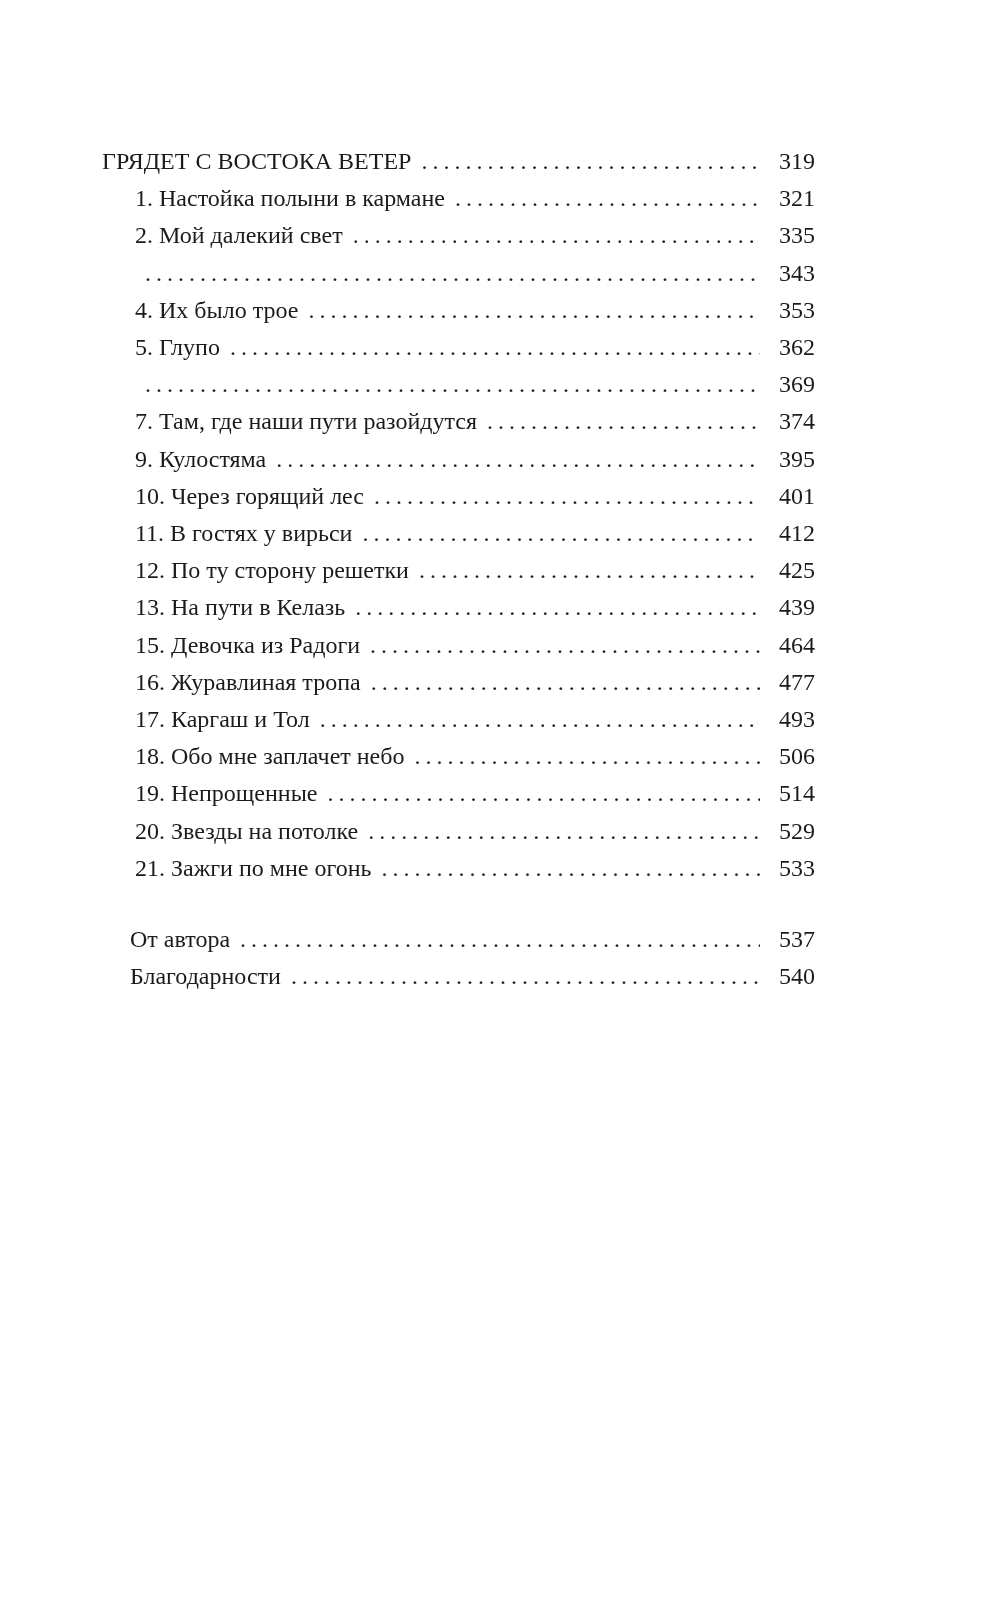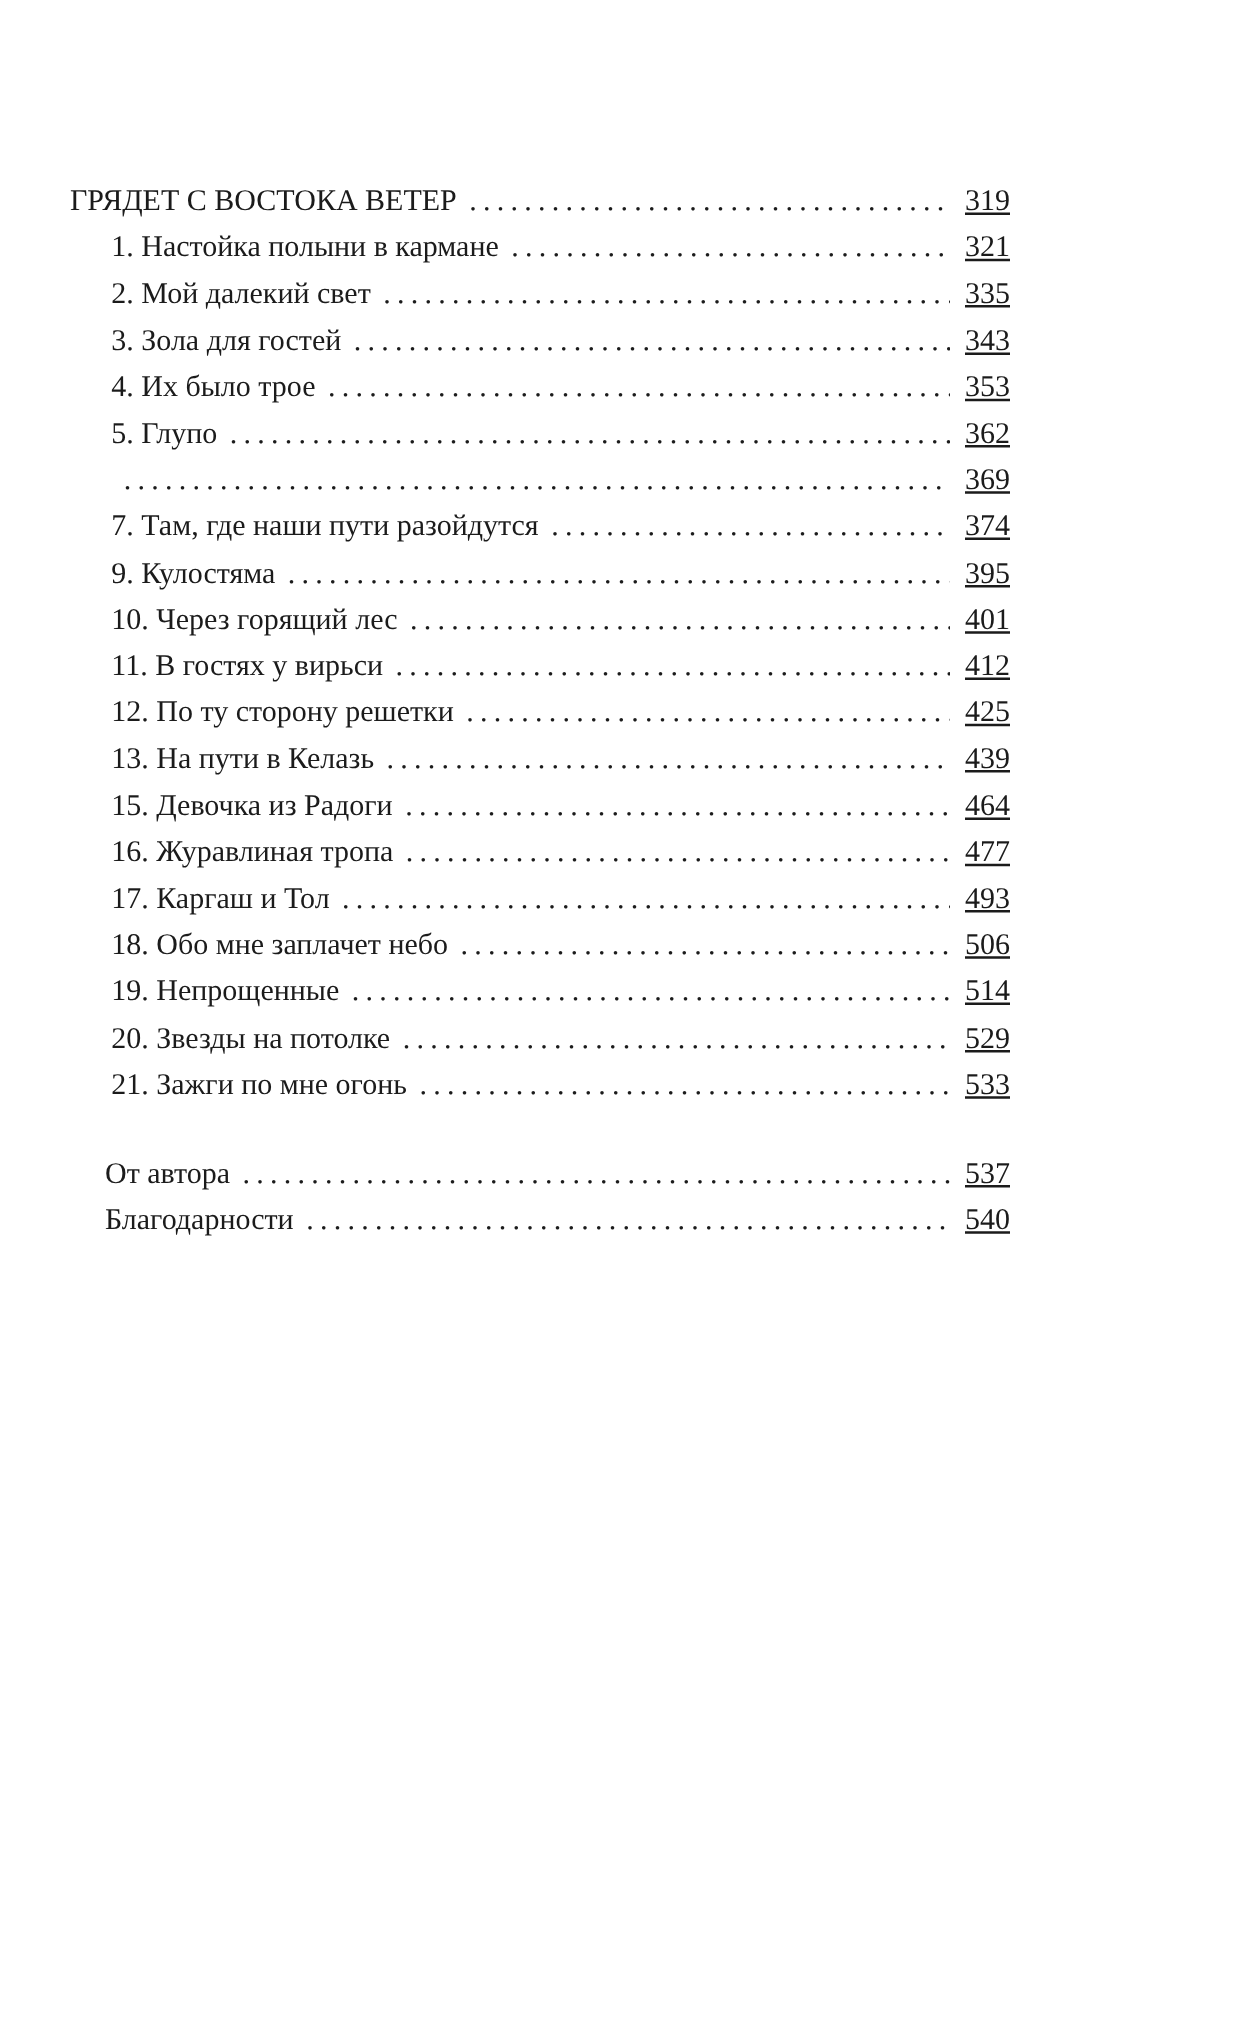--- a/index.html
+++ b/index.html
@@ -7,21 +7,21 @@
   html, body {
     width: 1000px;
     height: 1616px;
     background: #ffffff;
     font-family: "Liberation Serif", "DejaVu Serif", serif;
     color: #1b1b1b;
     overflow: hidden;
   }
 
   .page-inner {
-    padding: 143px 178px 0 56px; 
+    padding: 143px 178px 0 102px; 
   }
 
   .toc-row {
     display: flex;
     align-items: baseline;
     font-size: 24px;
     line-height: 37.2px;
     white-space: nowrap;
   }
 
@@ -35,23 +35,22 @@
     white-space: nowrap;
     margin: 0 12px 0 10px;
     letter-spacing: 5px;
   }
   .dots::after {
     content: "..................................................................................................";
   }
 
   .pagenum {
     min-width: 50px;
-    text-align: left;
+    text-align: center;
     white-space: nowrap;
-    text-decoration: underline;
   }
 
   .back-section { margin-top: 34px; margin-left: 28px; }
 </style>
 </head>
 <body>
 
 <div class="page-inner">
 
   <div class="toc-row">
@@ -66,21 +65,20 @@
     <span class="pagenum">321</span>
   </div>
 
   <div class="toc-row indented">
     <span class="title">2. Мой далекий свет</span>
     <span class="dots"></span>
     <span class="pagenum">335</span>
   </div>
 
   <div class="toc-row indented">
-    <span class="title">3. Зола для гостей</span>
     <span class="dots"></span>
     <span class="pagenum">343</span>
   </div>
 
   <div class="toc-row indented">
     <span class="title">4. Их было трое</span>
     <span class="dots"></span>
     <span class="pagenum">353</span>
   </div>
 

